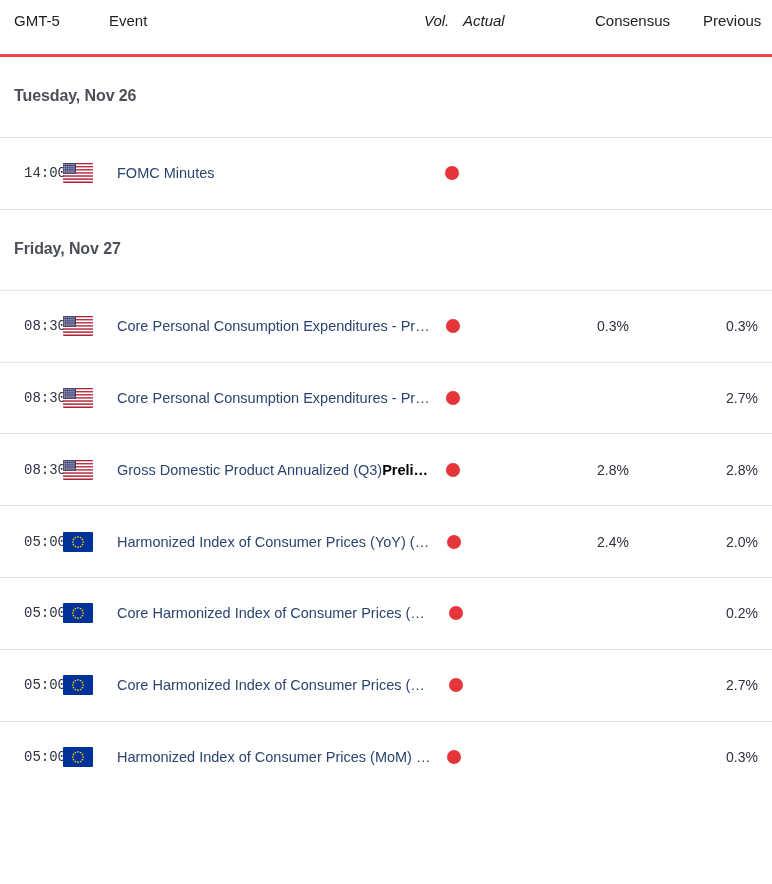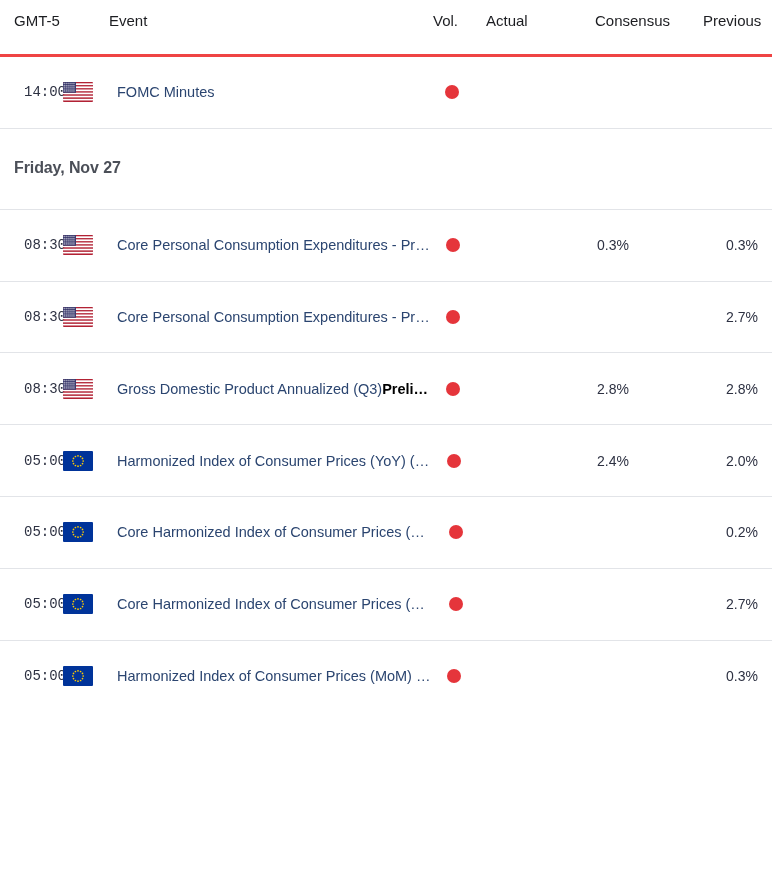--- a/index.html
+++ b/index.html
@@ -29,22 +29,22 @@
   .cal-header .hcell {
     position: absolute;
     top: 12px;
     font-size: 15px;
     font-weight: 400;
     color: #1c1d21;
     white-space: nowrap;
   }
   .h-tz       { left: 14px; }
   .h-event    { left: 109px; }
-  .h-vol      { left: 433px; }
-  .h-actual   { left: 486px; }
+  .h-vol      { left: 424px; font-style: italic; }
+  .h-actual   { left: 463px; font-style: italic; }
   .h-consensus{ left: 595px; }
   .h-previous { left: 703px; }
 
   
   .date-head {
     height: 80px;
     position: relative;
     border-bottom: 1px solid #e2e4e8;
   }
   .date-head .date-label {
@@ -145,20 +145,23 @@
   <div class="cal-header">
     <div class="hcell h-tz">GMT-5</div>
     <div class="hcell h-event">Event</div>
     <div class="hcell h-vol">Vol.</div>
     <div class="hcell h-actual">Actual</div>
     <div class="hcell h-consensus">Consensus</div>
     <div class="hcell h-previous">Previous</div>
   </div>
 
   <div id="groups-container">
+      <div class="date-head">
+        <div class="date-label">Tuesday, Nov 26</div>
+      </div>
       <div class="event-row">
         <div class="cell c-time">14:00</div>
         <div class="cell c-flag">
           <svg class="flag-svg" viewBox="0 0 30 20" xmlns="http://www.w3.org/2000/svg">
             <rect x="0" y="0" width="30" height="1.5384615384615385" fill="#b22234"></rect>
             <rect x="0" y="1.5384615384615385" width="30" height="1.5384615384615385" fill="#ffffff"></rect>
             <rect x="0" y="3.076923076923077" width="30" height="1.5384615384615385" fill="#b22234"></rect>
             <rect x="0" y="4.615384615384616" width="30" height="1.5384615384615385" fill="#ffffff"></rect>
             <rect x="0" y="6.153846153846154" width="30" height="1.5384615384615385" fill="#b22234"></rect>
             <rect x="0" y="7.6923076923076925" width="30" height="1.5384615384615385" fill="#ffffff"></rect>

